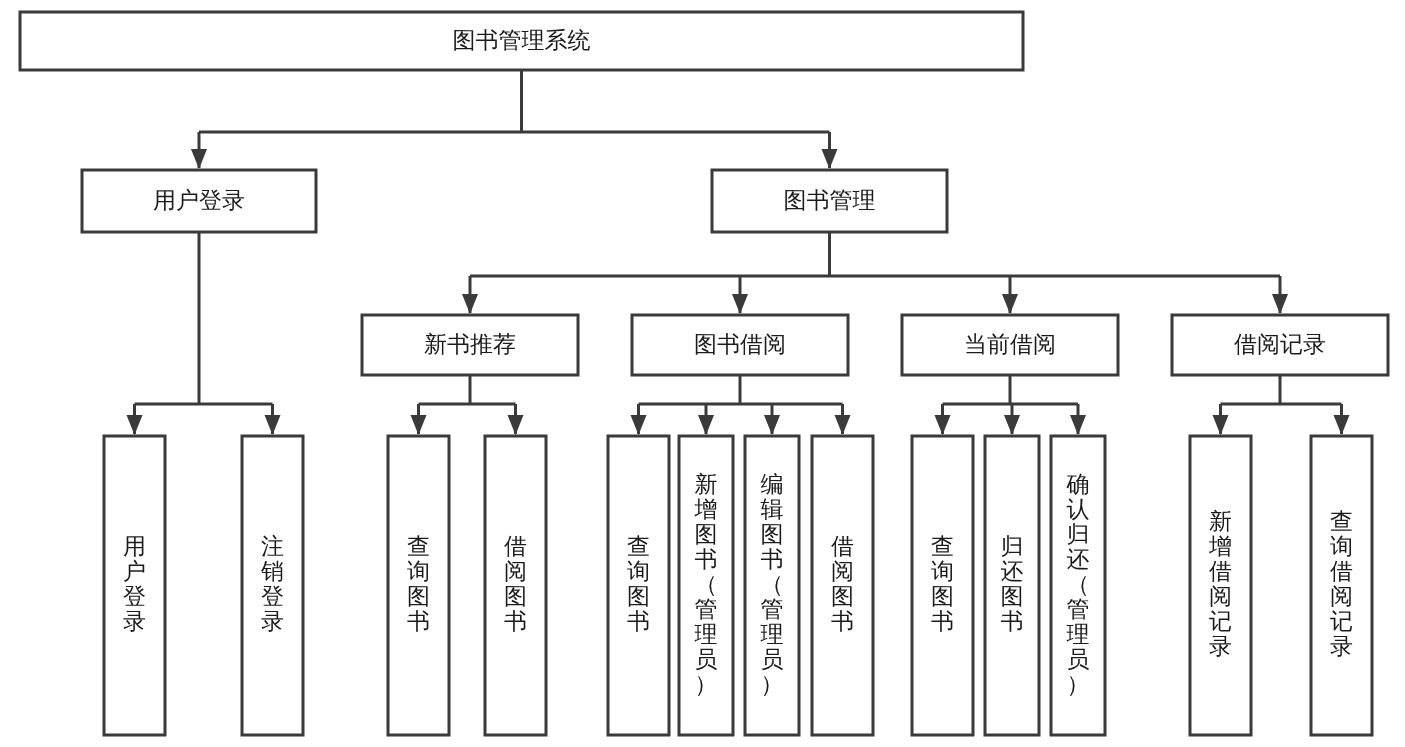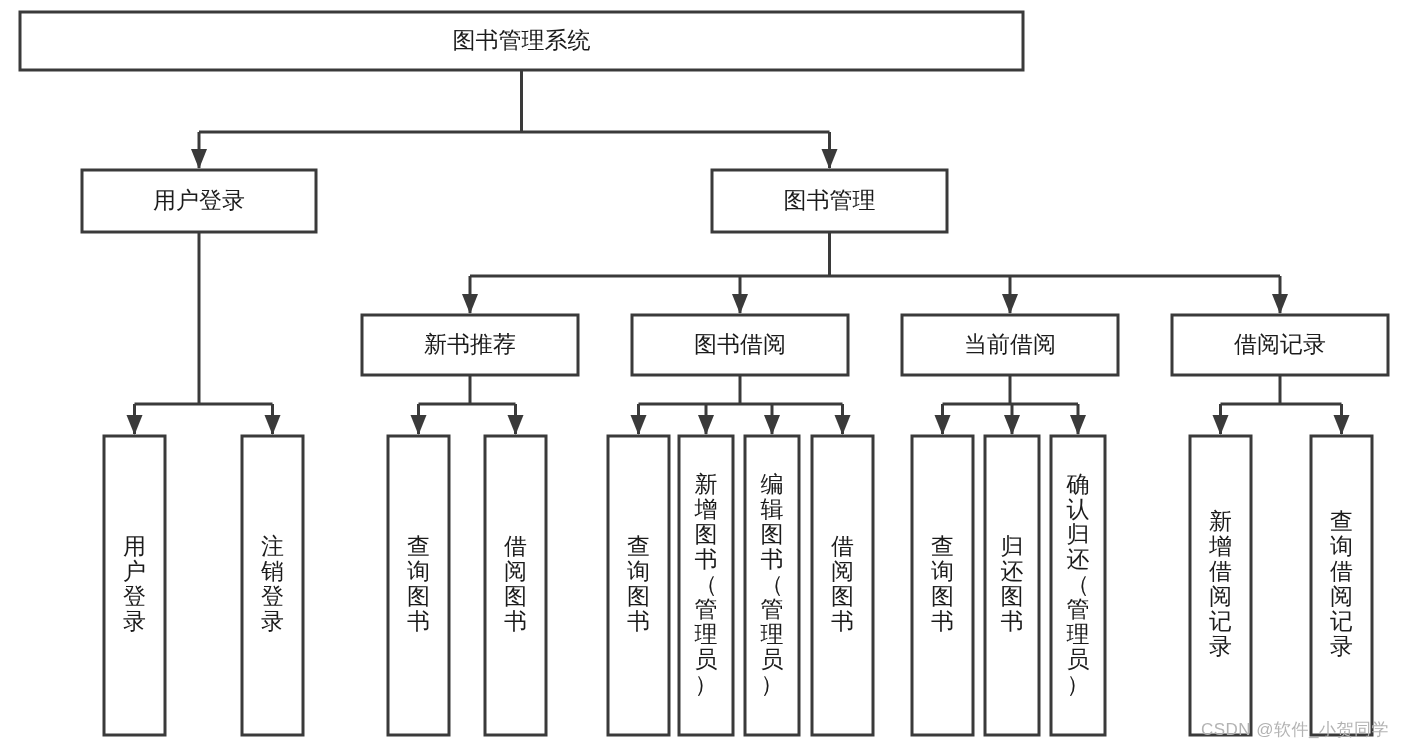--- a/index.html
+++ b/index.html
@@ -203,14 +203,13 @@
         <g>
           <rect x="1190" y="436" width="61" height="299" class="node-box"></rect>
           <text x="1220.5" y="529" class="node-label-v"><tspan x="1220.5" dy="0">新</tspan><tspan x="1220.5" dy="25">增</tspan><tspan x="1220.5" dy="25">借</tspan><tspan x="1220.5" dy="25">阅</tspan><tspan x="1220.5" dy="25">记</tspan><tspan x="1220.5" dy="25">录</tspan></text>
         </g>
         <g>
           <rect x="1311" y="436" width="61" height="299" class="node-box"></rect>
           <text x="1341.5" y="529" class="node-label-v"><tspan x="1341.5" dy="0">查</tspan><tspan x="1341.5" dy="25">询</tspan><tspan x="1341.5" dy="25">借</tspan><tspan x="1341.5" dy="25">阅</tspan><tspan x="1341.5" dy="25">记</tspan><tspan x="1341.5" dy="25">录</tspan></text>
         </g>
       </g>
   </svg>
-  <div class="watermark">CSDN @软件_小贺同学</div>
 </div>
 
 </body></html>

